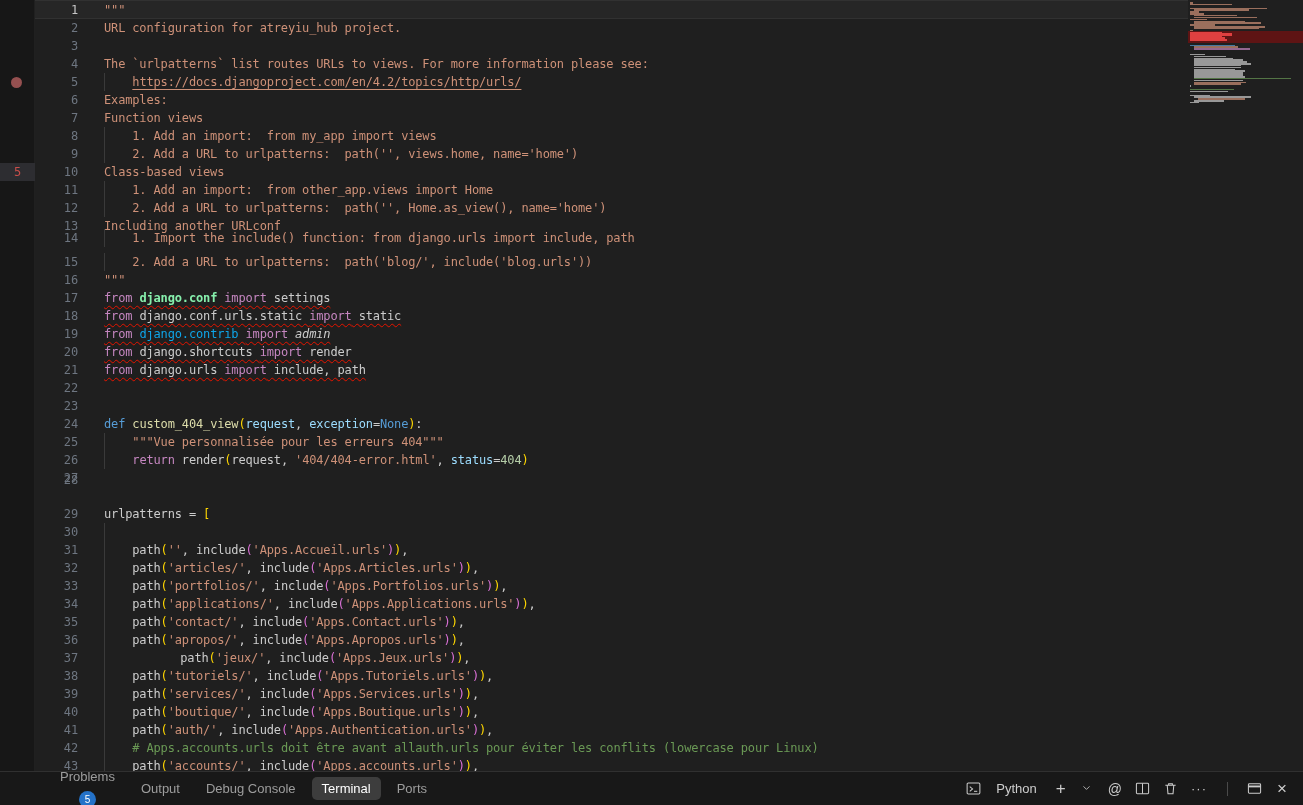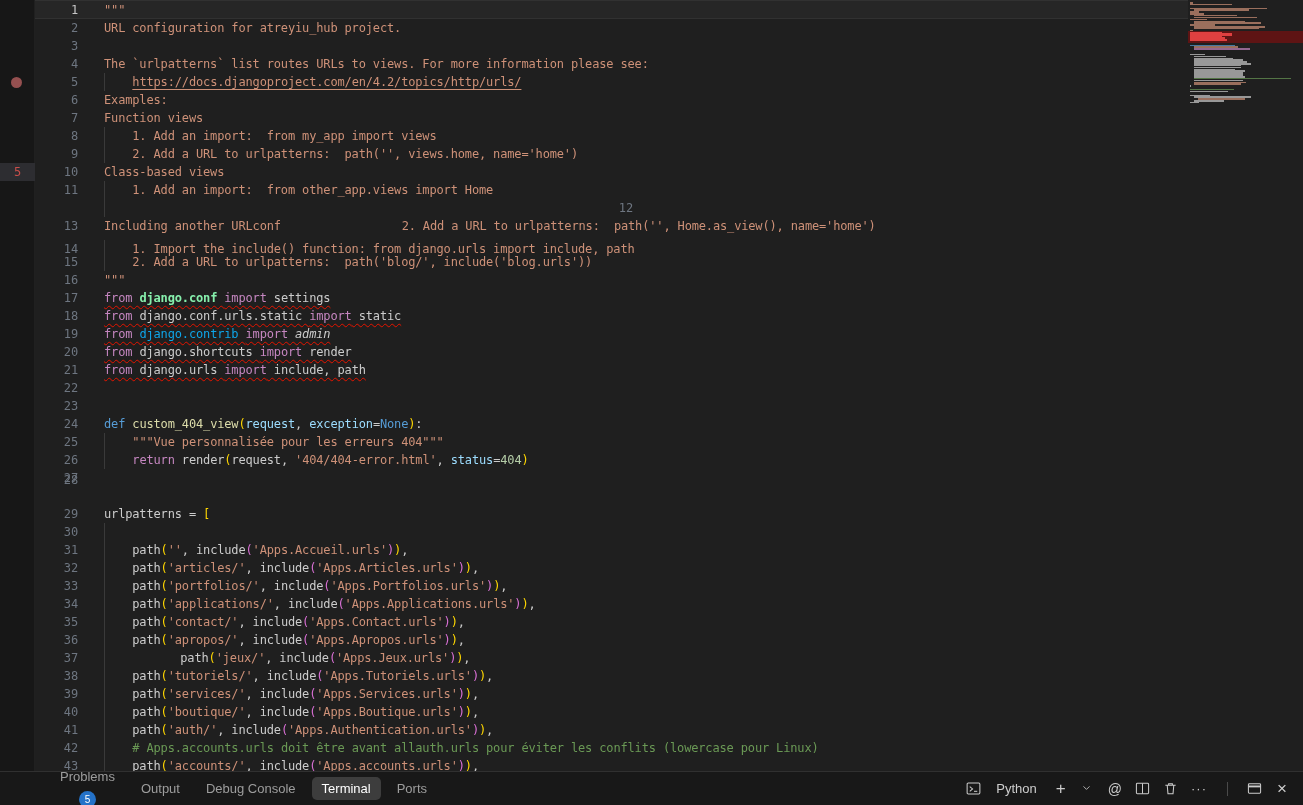--- a/index.html
+++ b/index.html
@@ -115,30 +115,30 @@
         </div>
         <div class="row" style="top: 163px;">
           <span class="gut">10</span>
           <span class="code"><span style="color: rgb(206, 145, 120);">Class-based views</span></span>
         </div>
         <div class="row" style="top: 181px;">
           <i class="guide"></i>
           <span class="gut">11</span>
           <span class="code"><span style="color: rgb(206, 145, 120);">    1. Add an import:  from other_app.views import Home</span></span>
         </div>
-        <div class="row" style="top: 199px; flex-direction: column;">
+        <div class="row" style="top: 199px;">
           <i class="guide"></i>
           <span class="gut">12</span>
           <span class="code"><span style="color: rgb(206, 145, 120);">    2. Add a URL to urlpatterns:  path('', Home.as_view(), name='home')</span></span>
         </div>
         <div class="row" style="top: 217px;">
           <span class="gut">13</span>
           <span class="code"><span style="color: rgb(206, 145, 120);">Including another URLconf</span></span>
         </div>
-        <div class="row" style="top: 240px;">
+        <div class="row" style="top: 229px;">
           <i class="guide"></i>
           <span class="gut">14</span>
           <span class="code"><span style="color: rgb(206, 145, 120);">    1. Import the include() function: from django.urls import include, path</span></span>
         </div>
         <div class="row" style="top: 253px;">
           <i class="guide"></i>
           <span class="gut">15</span>
           <span class="code"><span style="color: rgb(206, 145, 120);">    2. Add a URL to urlpatterns:  path('blog/', include('blog.urls'))</span></span>
         </div>
         <div class="row" style="top: 271px;">

